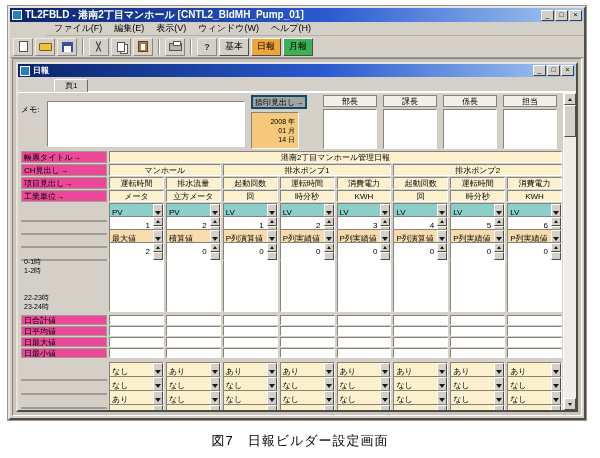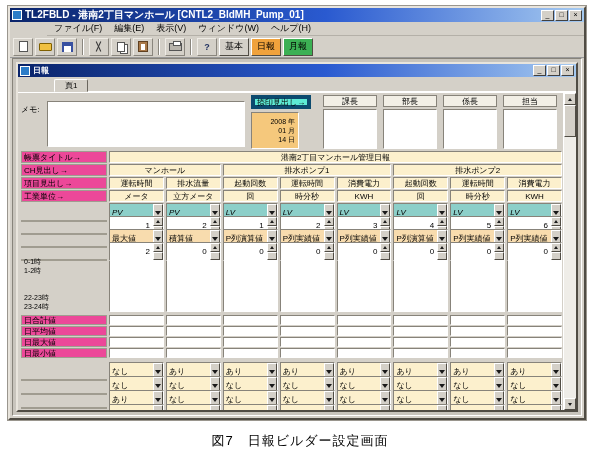--- a/index.html
+++ b/index.html
@@ -61,38 +61,38 @@
        display:flex;align-items:center;justify-content:center;}
   .vtrack{flex:1;position:relative;}
   .vthumb{position:absolute;top:0;left:0;right:0;height:32px;background:#d4d0c8;border:1px solid;border-color:#fff #504c44 #504c44 #fff;}
 
   
   .sunk{border:1px solid;border-color:#87837a #fff #fff #87837a;}
   .topsec{display:flex;height:54px;margin-bottom:2px;}
   .memo-label{width:26px;padding-top:9px;font-size:8px;}
   .memo-box{width:198px;height:46px;margin-top:6px;background:#fff;}
   .sealcol{width:66px;margin-left:6px;display:flex;flex-direction:column;align-items:flex-start;}
-  .seal-label{height:14px;background:#5eead4;border:4px solid #0c4a6e;display:flex;align-items:center;padding:0 2px;font-size:8px;white-space:nowrap;}
+  .seal-label{height:14px;background:#a3a3a3;border:2px solid #0c4a6e;display:flex;align-items:center;padding:0 2px;font-size:8px;white-space:nowrap;}
   .datebox{width:48px;height:38px;margin-top:3px;background:#f5c87c;display:flex;flex-direction:column;
        justify-content:center;align-items:flex-end;padding-right:3px;font-size:7px;line-height:9px;}
   .stampcol{width:54px;margin-left:6px;display:flex;flex-direction:column;}
   .stamp-h{height:12px;background:#f2efe6;border:1px solid #87837a;display:flex;align-items:center;justify-content:center;font-size:8px;}
   .stamp-b{flex:1;margin-top:2px;background:#fff;}
 
   .trow{display:grid;grid-template-columns:86px repeat(8,1fr);column-gap:2px;height:12px;margin-bottom:1px;}
   .trow.flags{height:13px;}
   .trow.stats{height:10px;}
   .rlabel{font-size:8px;padding:0 2px;border:1px solid #a09c90;display:flex;align-items:center;white-space:nowrap;overflow:hidden;}
   .lab-or{background:#ec4899;}
   .lab-teal{background:#be185d;margin-top:17px;}
   .fld{font-size:8px;display:flex;align-items:center;justify-content:center;
        border:1px solid;border-color:#87837a #fff #fff #87837a;background:#fcf0cd;
        overflow:hidden;white-space:nowrap;}
   .peach{background:#f8dcae;}
-  .tealbg{background:#8ccfc9;font-style:italic;}
+  .tealbg{background:#8ccfc9;}
   .span2{grid-column:span 2;}
   .span3{grid-column:span 3;}
   .span8{grid-column:2 / -1;}
   .combo{position:relative;justify-content:flex-start;padding:0 12px 0 2px;}
   .drop{position:absolute;right:0;top:0;bottom:0;width:10px;background:#d4d0c8;
        border:1px solid;border-color:#fff #504c44 #504c44 #fff;display:flex;align-items:center;justify-content:center;}
   .cd{width:0;height:0;border:3px solid transparent;border-top:4px solid #1a1a1a;margin-top:3px;}
   .cu{width:0;height:0;border:3px solid transparent;border-bottom:4px solid #1a1a1a;margin-bottom:3px;}
   .cu.sm{border-width:2px;border-bottom-width:3px;margin-bottom:2px;}
   .cd.sm{border-width:2px;border-top-width:3px;margin-top:2px;}
@@ -190,25 +190,25 @@
             <div class="memo-box sunk"></div>
             <div class="sealcol">
               <div class="seal-label">捺印見出し→</div>
               <div class="datebox sunk">
                 <span>2008 年</span>
                 <span>01 月</span>
                 <span>14 日</span>
               </div>
             </div>
             <div class="stampcol">
+              <div class="stamp-h">部長</div>
+              <div class="stamp-b sunk"></div>
+            </div>
+            <div class="stampcol">
               <div class="stamp-h">課長</div>
-              <div class="stamp-b sunk"></div>
-            </div>
-            <div class="stampcol">
-              <div class="stamp-h">部長</div>
               <div class="stamp-b sunk"></div>
             </div>
             <div class="stampcol">
               <div class="stamp-h">係長</div>
               <div class="stamp-b sunk"></div>
             </div>
             <div class="stampcol">
               <div class="stamp-h">担当</div>
               <div class="stamp-b sunk"></div>
             </div>

